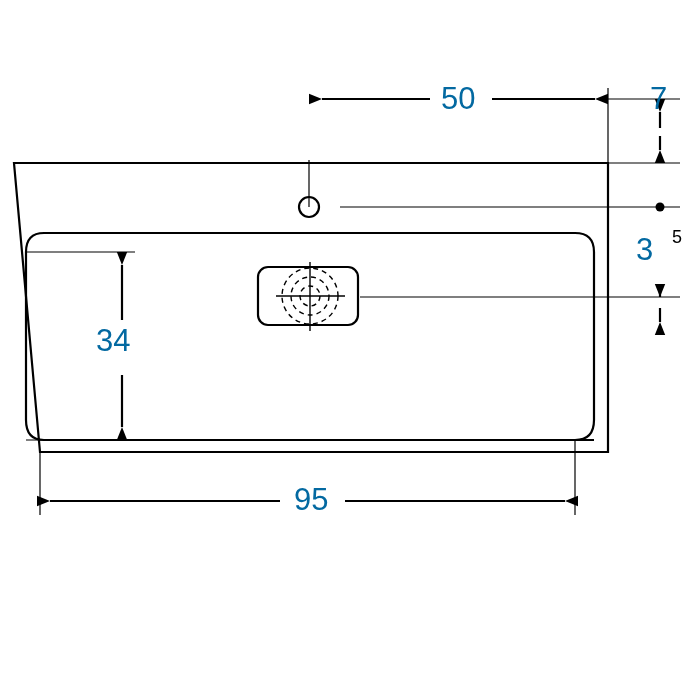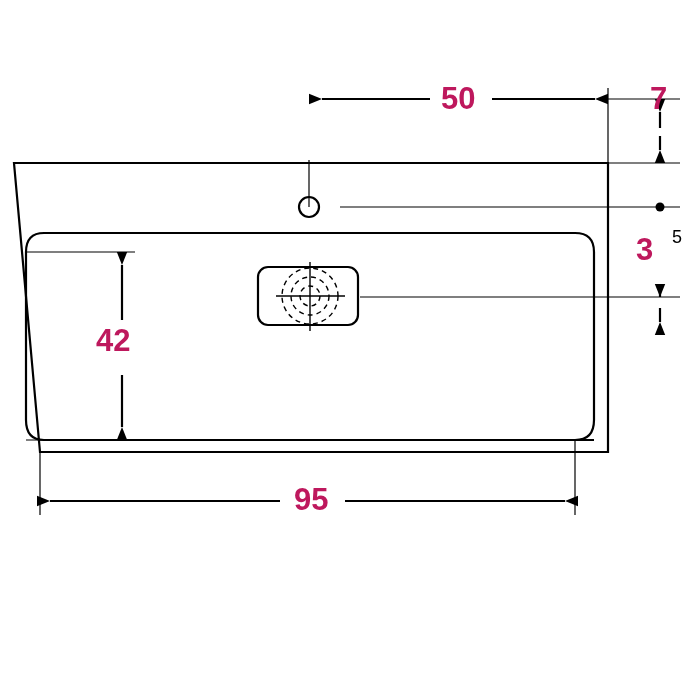--- a/index.html
+++ b/index.html
@@ -17,23 +17,23 @@
   }
   #drawing {
     position: absolute;
     left: 0;
     top: 0;
     width: 700px;
     height: 700px;
   }
   .dim-label {
     position: absolute;
-    color: #be185d;
+    color: #0369a1;
     font-family: "Liberation Sans", sans-serif;
-    font-weight: 700;
+    font-weight: 400;
     line-height: 1;
     white-space: nowrap;
     user-select: none;
   }
   .lbl-50 { left: 441px; top: 83px; font-size: 31px; }
   .lbl-7  { left: 650px; top: 83px; font-size: 31px; }
   .lbl-34 { left: 96px;  top: 325px; font-size: 31px; }
   .lbl-95 { left: 294px; top: 484px; font-size: 31px; }
   .lbl-15 { left: 636px; top: 234px; font-size: 31px; }
   .lbl-15-sup {
@@ -133,18 +133,18 @@
     </g>
 
     <g stroke="#000000" stroke-width="2.2">
       <line x1="50" y1="501" x2="280" y2="501" marker-start="url(#arrL)"></line>
       <line x1="565" y1="501" x2="345" y2="501" marker-start="url(#arrL)"></line>
     </g>
   </svg>
 
   <div class="dim-label lbl-50">50</div>
   <div class="dim-label lbl-7">7</div>
-  <div class="dim-label lbl-34">42</div>
+  <div class="dim-label lbl-34">34</div>
   <div class="dim-label lbl-95">95</div>
   <div class="dim-label lbl-15">3</div>
   <div class="lbl-15-sup">5</div>
 
 </div>
 
 </body></html>

